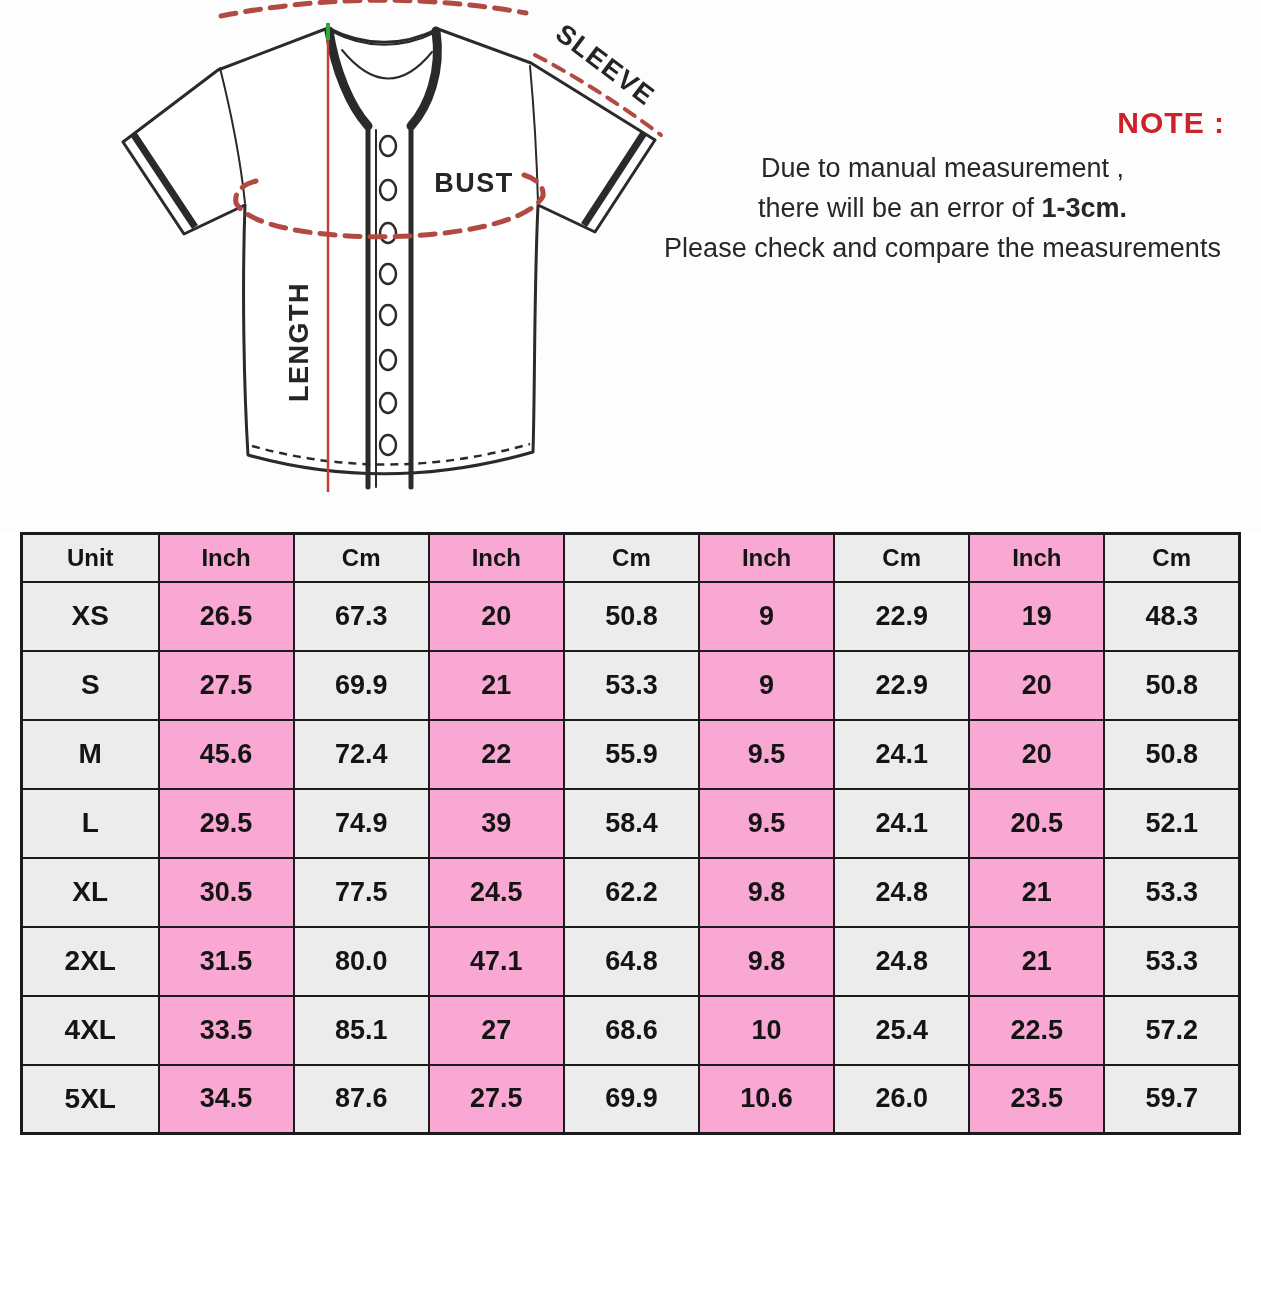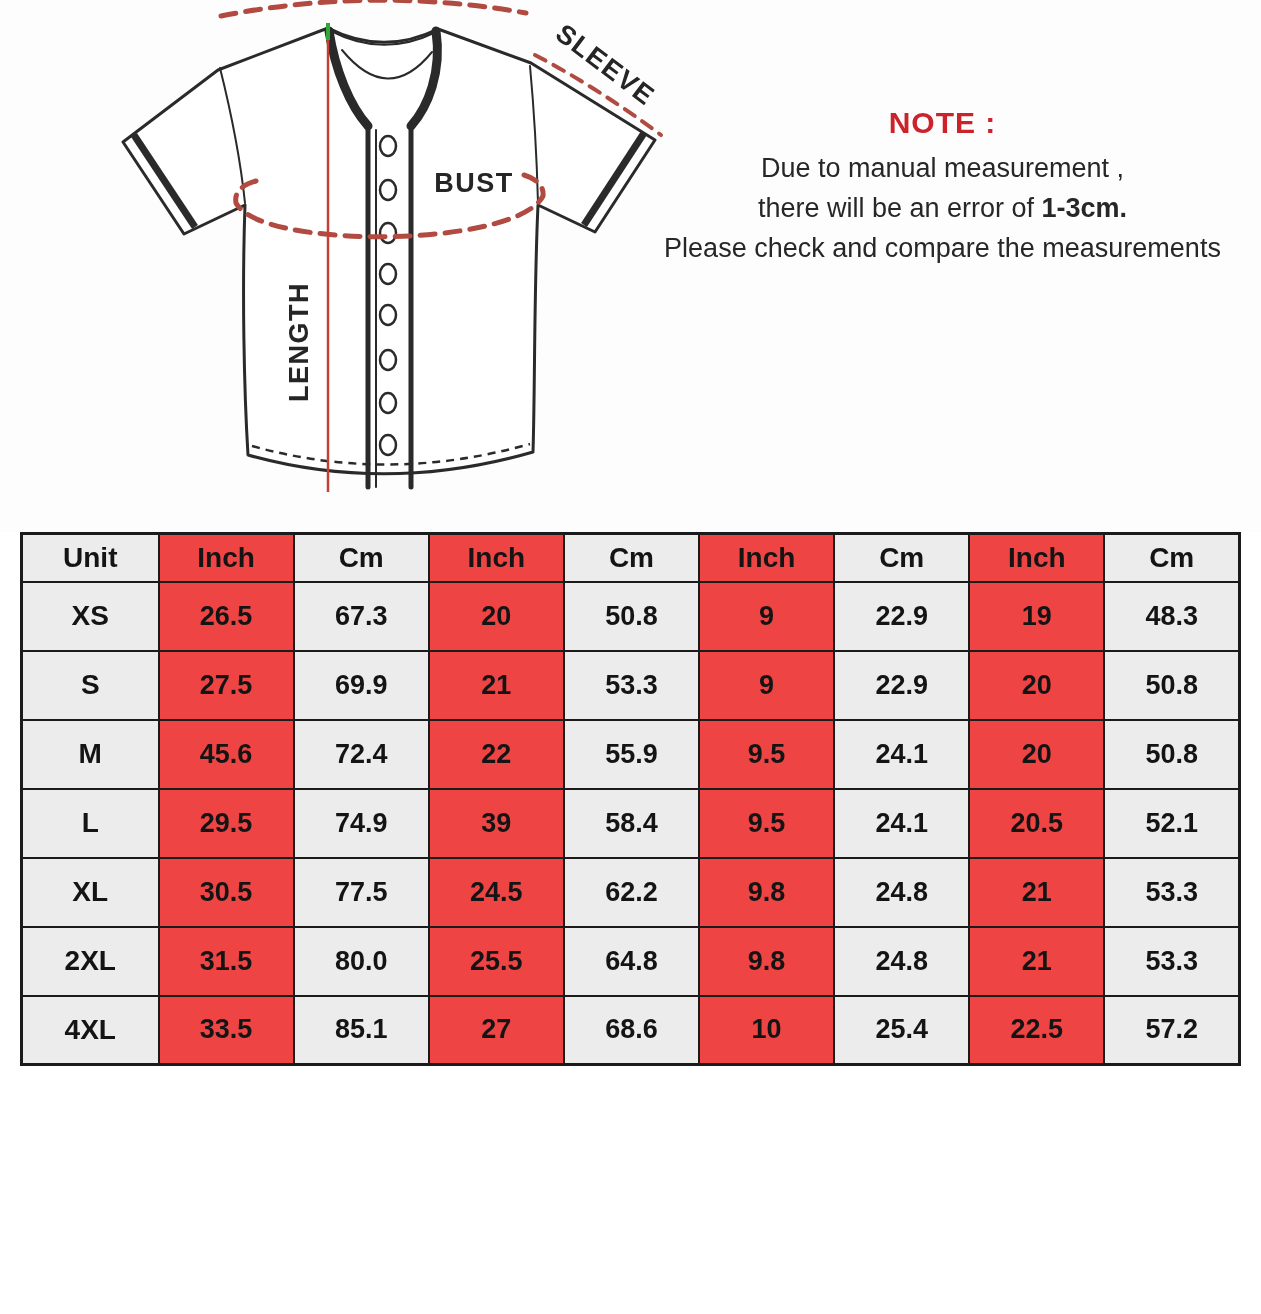--- a/index.html
+++ b/index.html
@@ -26,38 +26,38 @@
   .jersey-body{fill:#ffffff;}
   .btn{fill:#ffffff;stroke:var(--line-dark);stroke-width:2.5;}
   .dash-red{stroke:var(--dash-red);fill:none;stroke-width:5;stroke-dasharray:15 10;stroke-linecap:round;}
   .dash-red-thin{stroke:var(--dash-red);fill:none;stroke-width:4;stroke-dasharray:12 9;stroke-linecap:round;}
   .stitch{stroke:var(--line-dark);fill:none;stroke-width:2.5;stroke-dasharray:8 6;}
   .measure-line{stroke:var(--measure-red);stroke-width:2.5;fill:none;}
   .green-tick{stroke:var(--green-mark);stroke-width:4;fill:none;}
   .svg-lbl{fill:#252525;font-family:"Liberation Sans",sans-serif;font-weight:bold;font-size:27px;letter-spacing:1.5px;}
   
   .note{position:absolute;left:660px;top:106px;width:565px;text-align:center;color:#272727;}
-  .note-title{color:var(--note-red);font-size:30px;font-weight:bold;letter-spacing:1px;margin-bottom:8px;}
+  .note-title{color:var(--note-red);font-size:30px;font-weight:bold;letter-spacing:1px;margin-bottom:8px;text-align:right;}
   .note-line{font-size:27px;line-height:40px;}
   .note-line b{font-weight:bold;}
   
   .size-table{
     position:absolute;left:20px;top:532px;width:1221px;
     border-collapse:collapse;table-layout:fixed;
     border:3px solid #1b1b1b;color:#141414;
   }
   .size-table th,.size-table td{
     border:2.5px solid #1b1b1b;text-align:center;vertical-align:middle;
   }
   .group-h{height:70px;font-size:30px;font-weight:bold;letter-spacing:0.5px;}
-  .unit-h{height:48px;font-size:28px;font-weight:bold;}
+  .unit-h{height:48px;font-size:24px;font-weight:bold;}
   .size-table tbody td{height:69px;font-size:27px;font-weight:bold;}
   .size-table tbody td.size-col{font-size:28px;}
   .shade{background:#ececec;}
-  .light{background:#ef4444;}
+  .light{background:#f9a8d4;}
 </style>
 </head>
 <body>
 
 <div class="hero">
 
   <svg class="jersey-svg" viewBox="0 0 700 532">
 
     <path class="sd jersey-body" d="M 290,28 L 180,70 L 85,142 L 146,234 L 207,205
          C 204,290 206,390 210,455
@@ -190,32 +190,43 @@
         <td class="shade">62.2</td>
         <td class="light">9.8</td>
         <td class="shade">24.8</td>
         <td class="light">21</td>
         <td class="shade">53.3</td>
       </tr>
       <tr>
         <td class="shade size-col">2XL</td>
         <td class="light">31.5</td>
         <td class="shade">80.0</td>
-        <td class="light">25.5</td>
+        <td class="light">47.1</td>
         <td class="shade">64.8</td>
         <td class="light">9.8</td>
         <td class="shade">24.8</td>
         <td class="light">21</td>
         <td class="shade">53.3</td>
       </tr>
       <tr>
         <td class="shade size-col">4XL</td>
         <td class="light">33.5</td>
         <td class="shade">85.1</td>
         <td class="light">27</td>
         <td class="shade">68.6</td>
         <td class="light">10</td>
         <td class="shade">25.4</td>
         <td class="light">22.5</td>
         <td class="shade">57.2</td>
       </tr>
+      <tr>
+        <td class="shade size-col">5XL</td>
+        <td class="light">34.5</td>
+        <td class="shade">87.6</td>
+        <td class="light">27.5</td>
+        <td class="shade">69.9</td>
+        <td class="light">10.6</td>
+        <td class="shade">26.0</td>
+        <td class="light">23.5</td>
+        <td class="shade">59.7</td>
+      </tr>
     </tbody>
 </table>
 
 </body></html>

